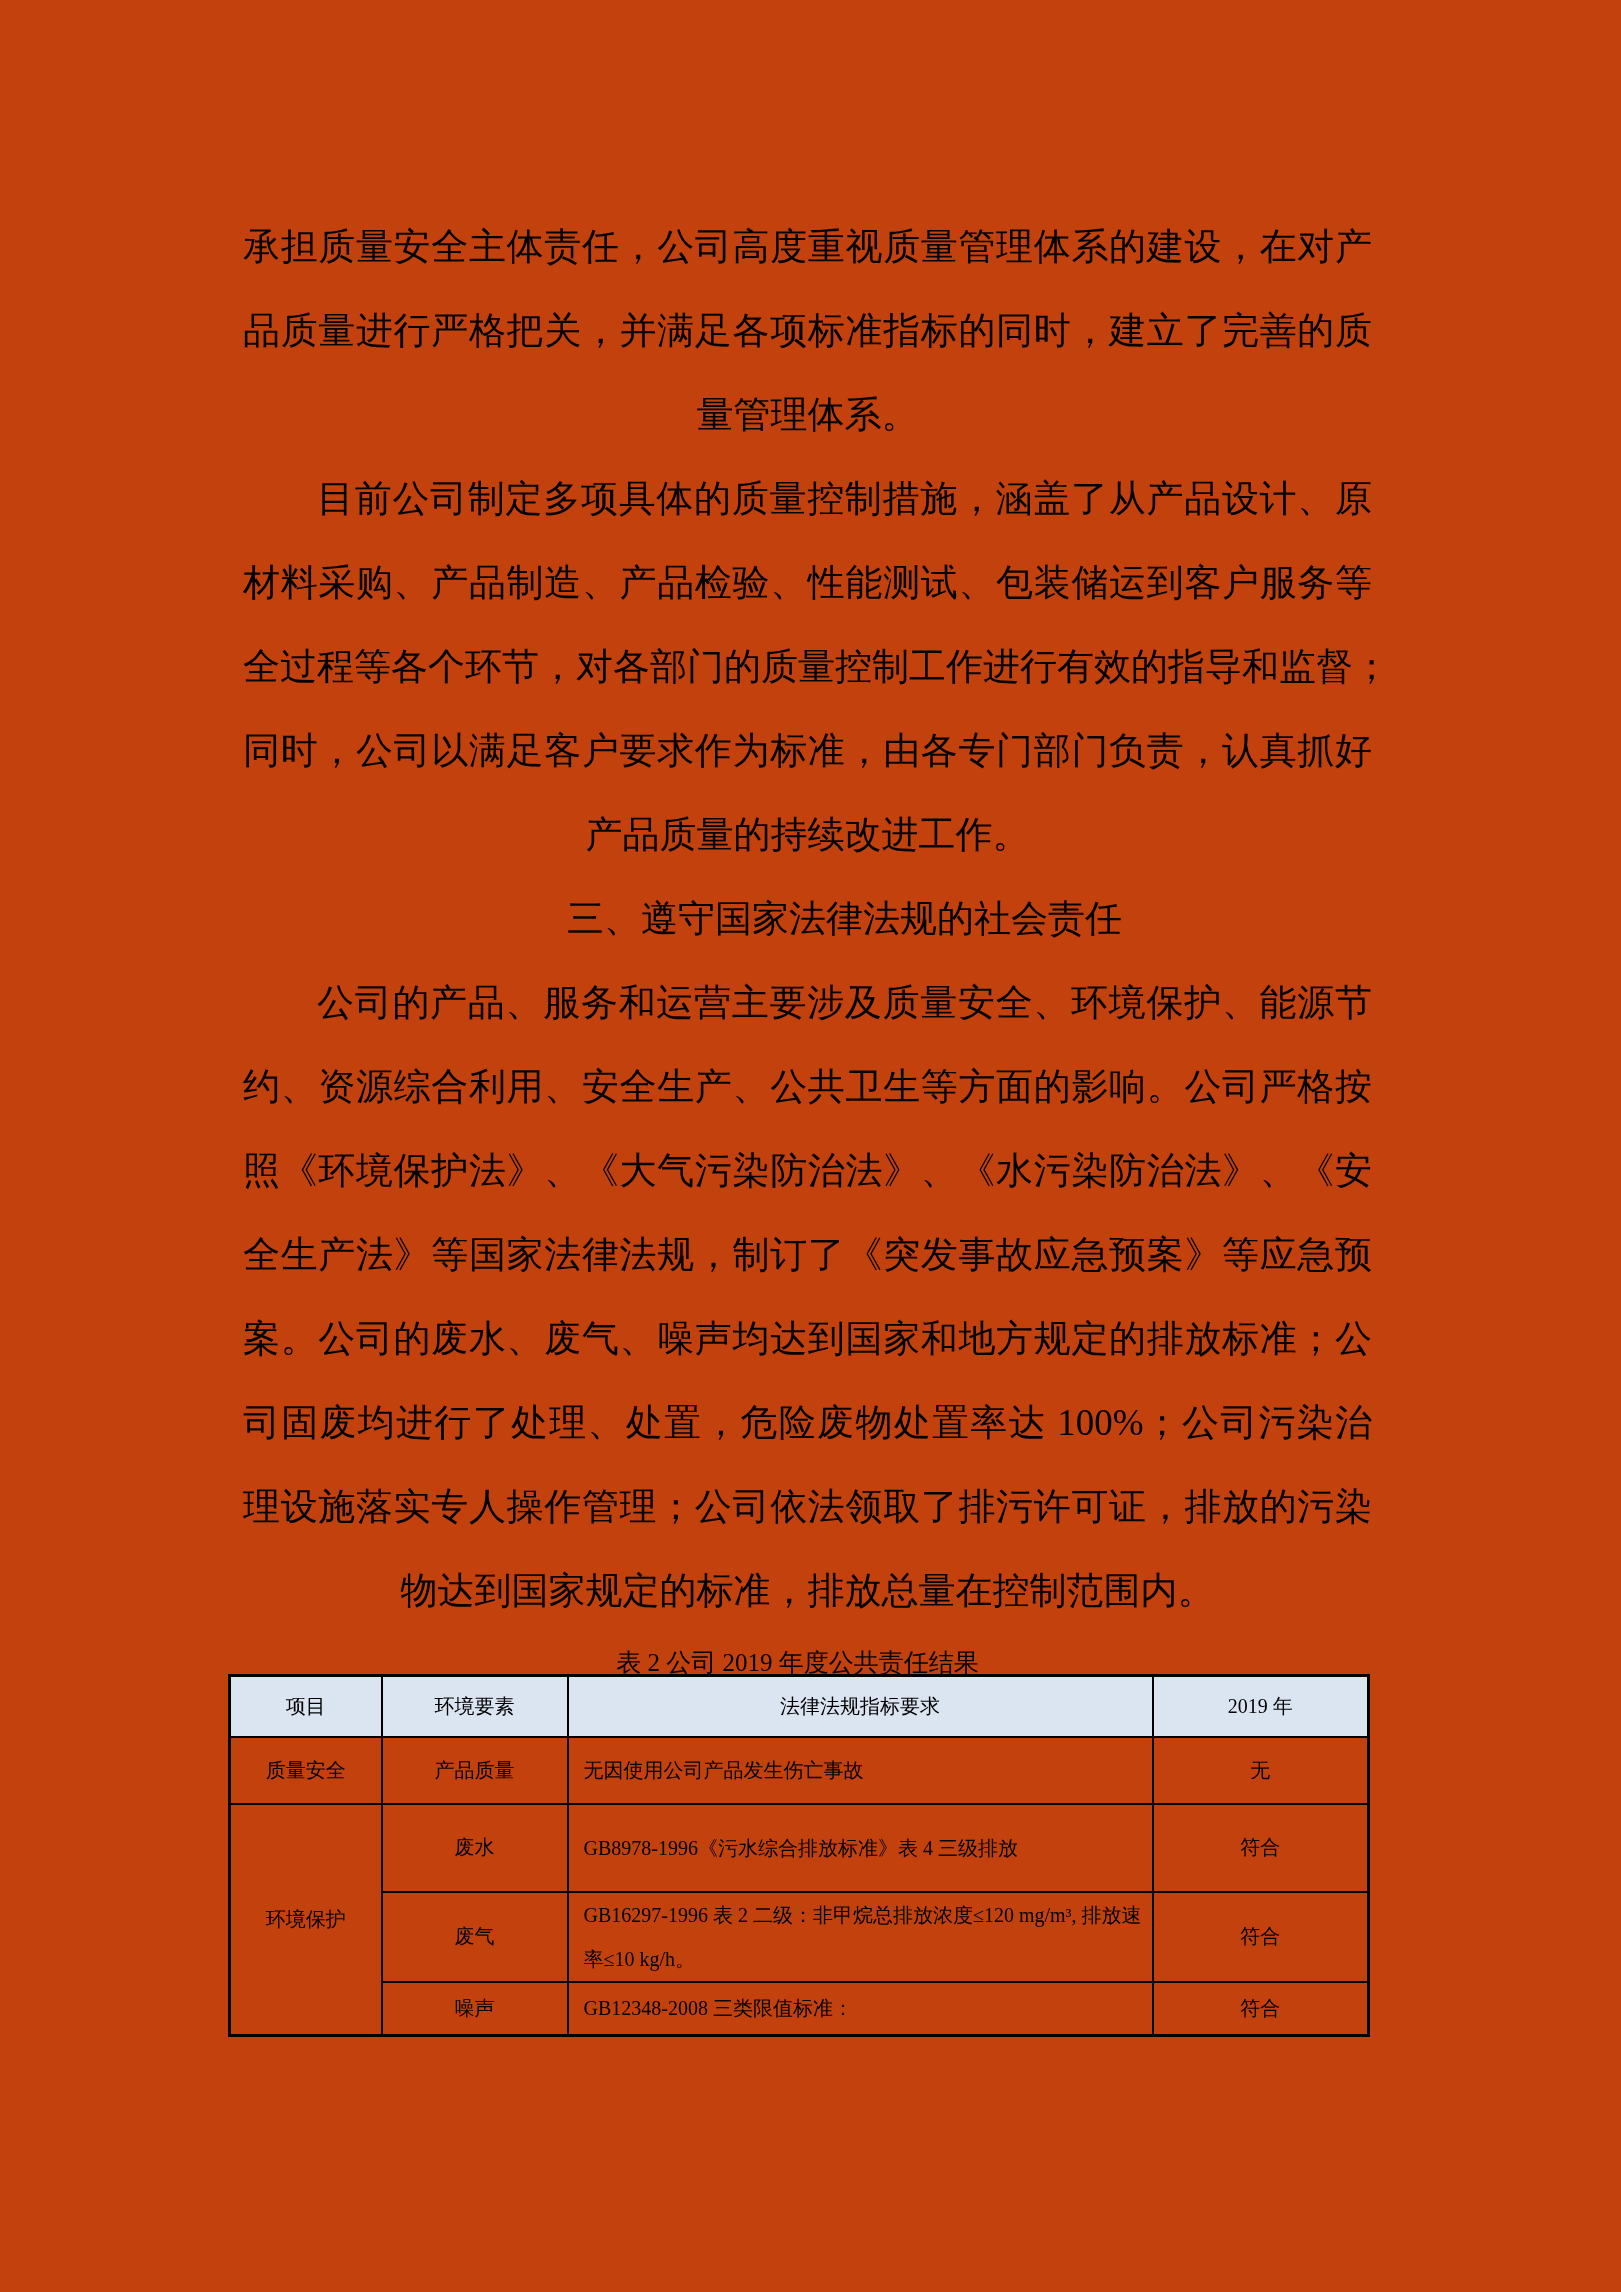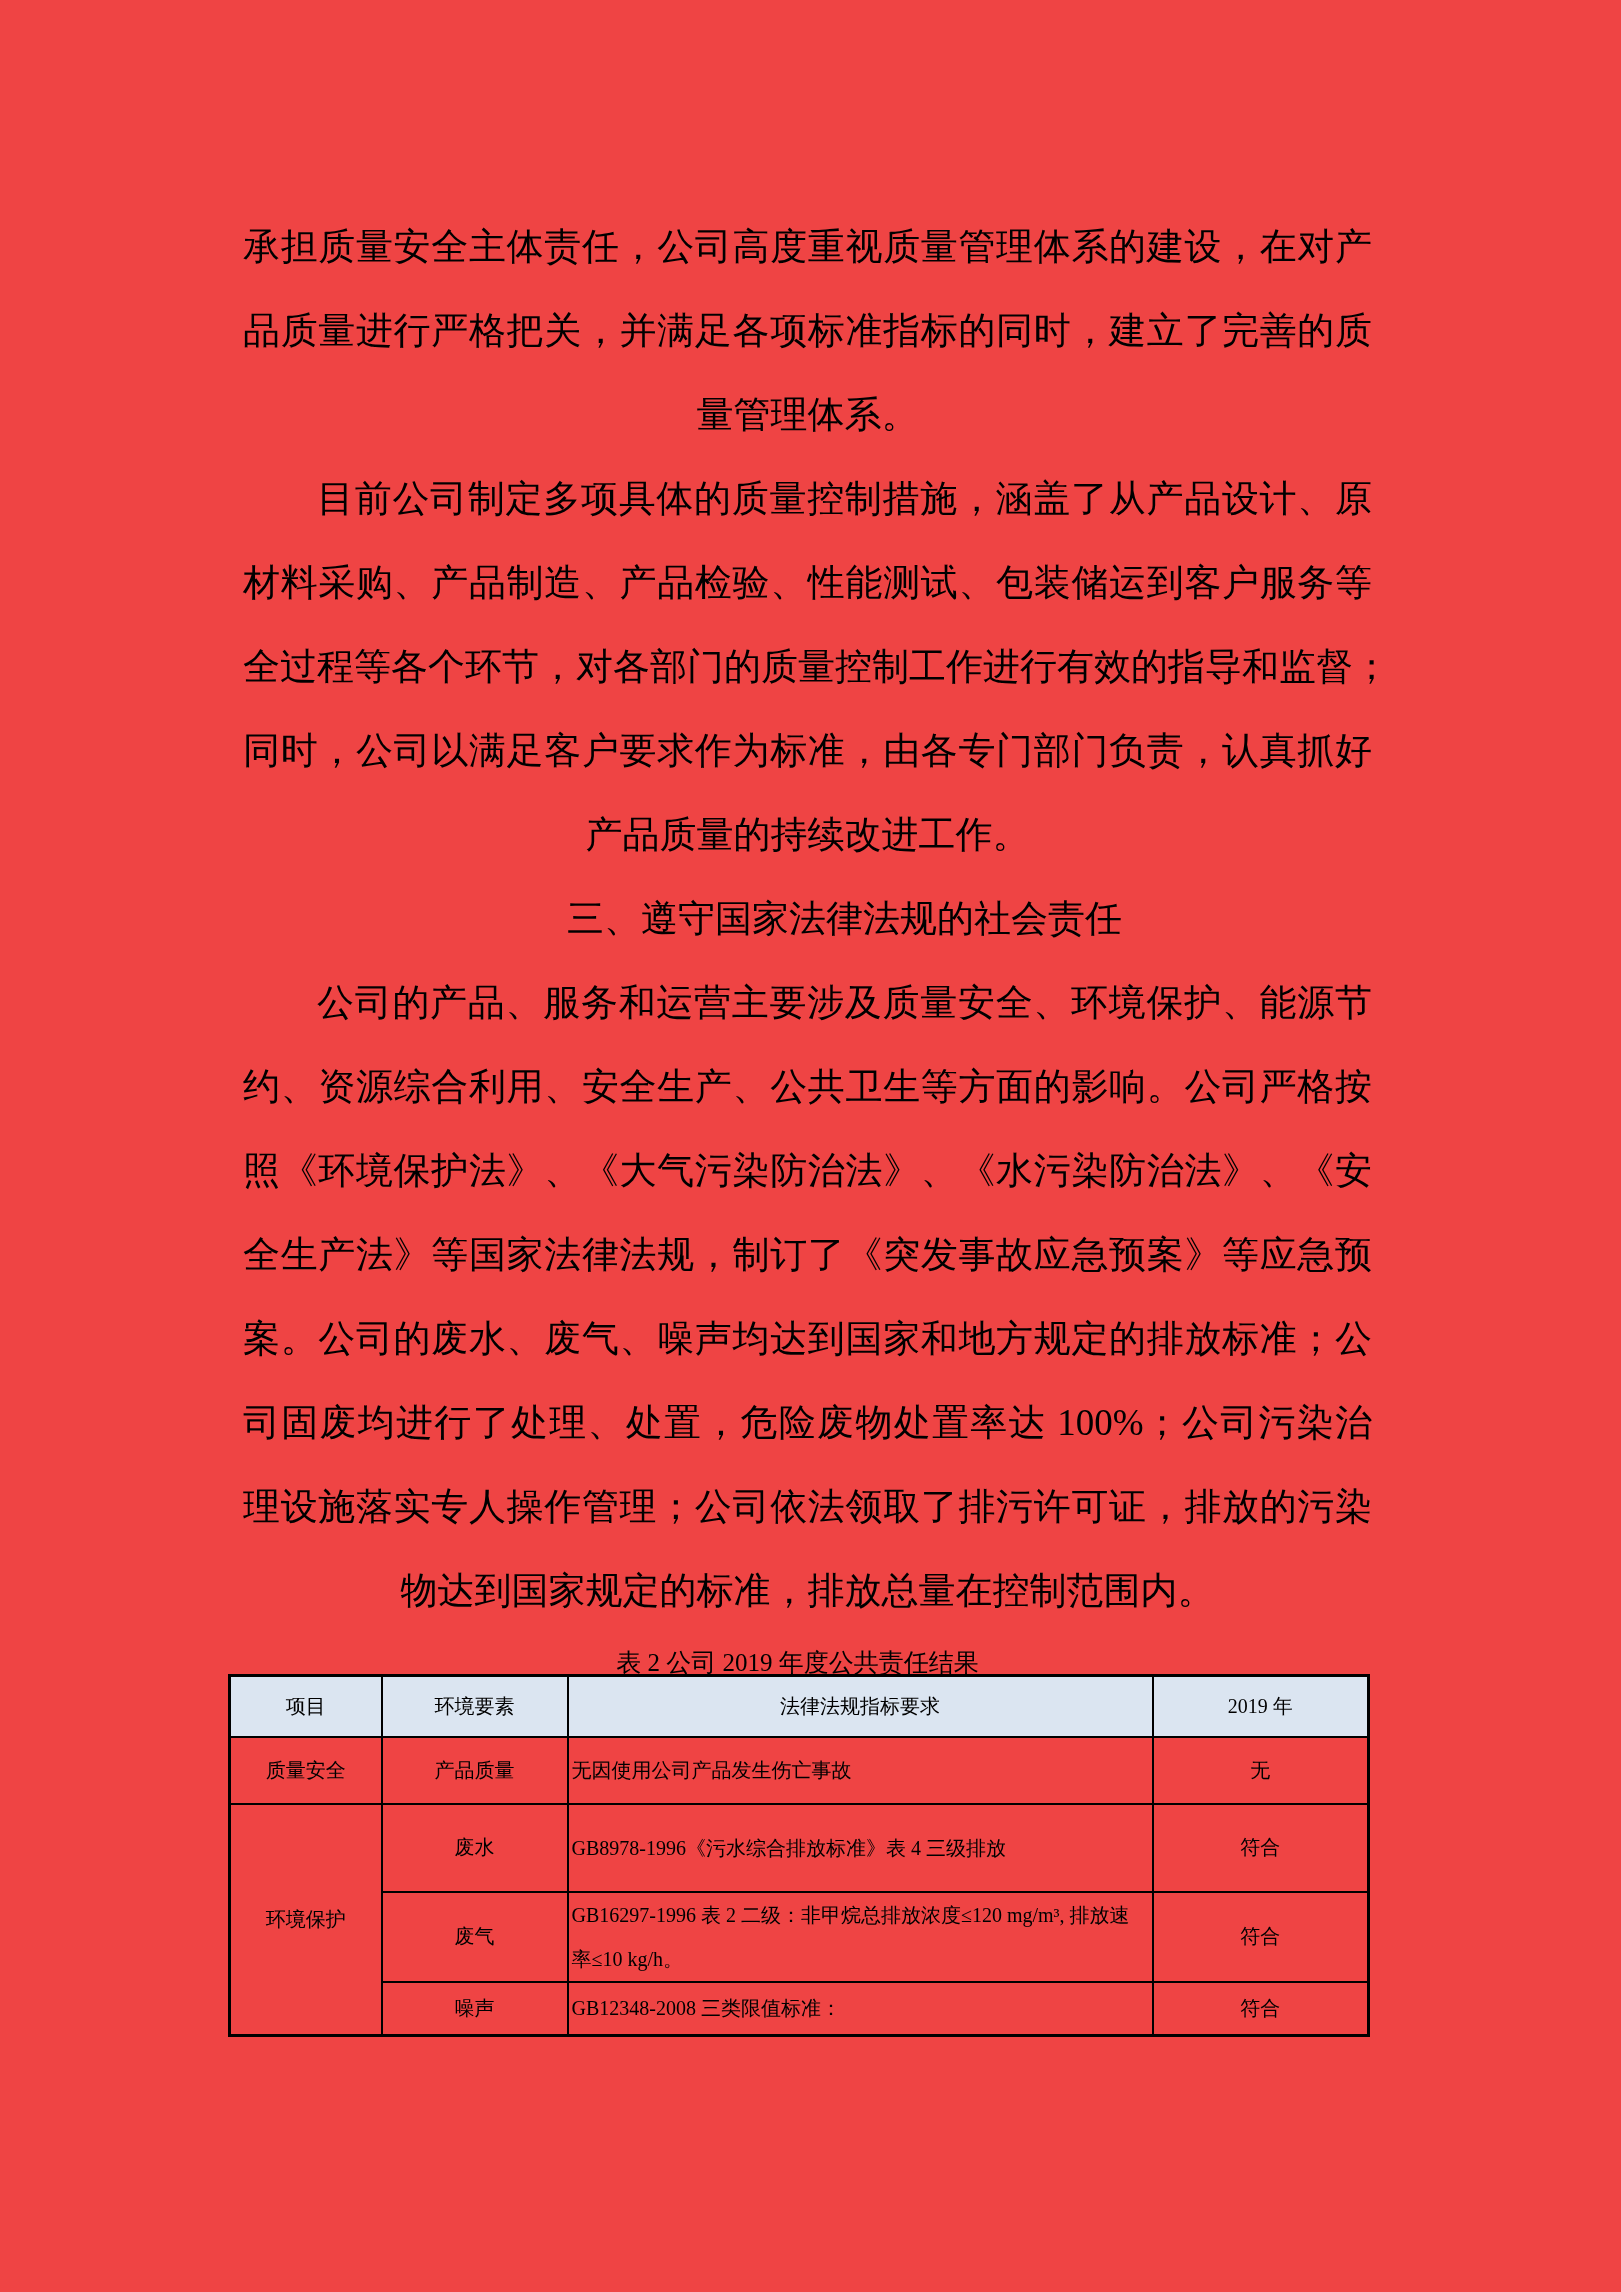--- a/index.html
+++ b/index.html
@@ -1,20 +1,20 @@
 <!DOCTYPE html>
 <html><head>
 <meta charset="utf-8">
 <style>
   html,body{margin:0;padding:0;background:#ffffff;}
   .page{
     position:relative;
     width:1621px;
     height:2293px;
-    background:#ef4444;
+    background:#c2410c;
     font-family:"Liberation Serif","DejaVu Serif",serif;
     color:#000000;
     overflow:hidden;
   }
   .body-text{
     position:absolute;
     left:243px;
     top:205px;
     width:1129px;
     font-size:37px;
@@ -53,21 +53,21 @@
   table.rtable td{
     border:2px solid #000;
     text-align:center;
     vertical-align:middle;
     padding:0;
     overflow:hidden;
   }
   table.rtable td.hd{ background:#dbe5f1; }
   table.rtable td.req{
     text-align:left;
-    padding-left:3px;
+    padding-left:15px;
     padding-right:7.8px;
     line-height:44px;
   }
   tr.r0{ height:61px; }
   tr.r1{ height:67px; }
   tr.r2{ height:88px; }
   tr.r3{ height:85px; }
   tr.r4{ height:54px; }
 </style>
 </head>

